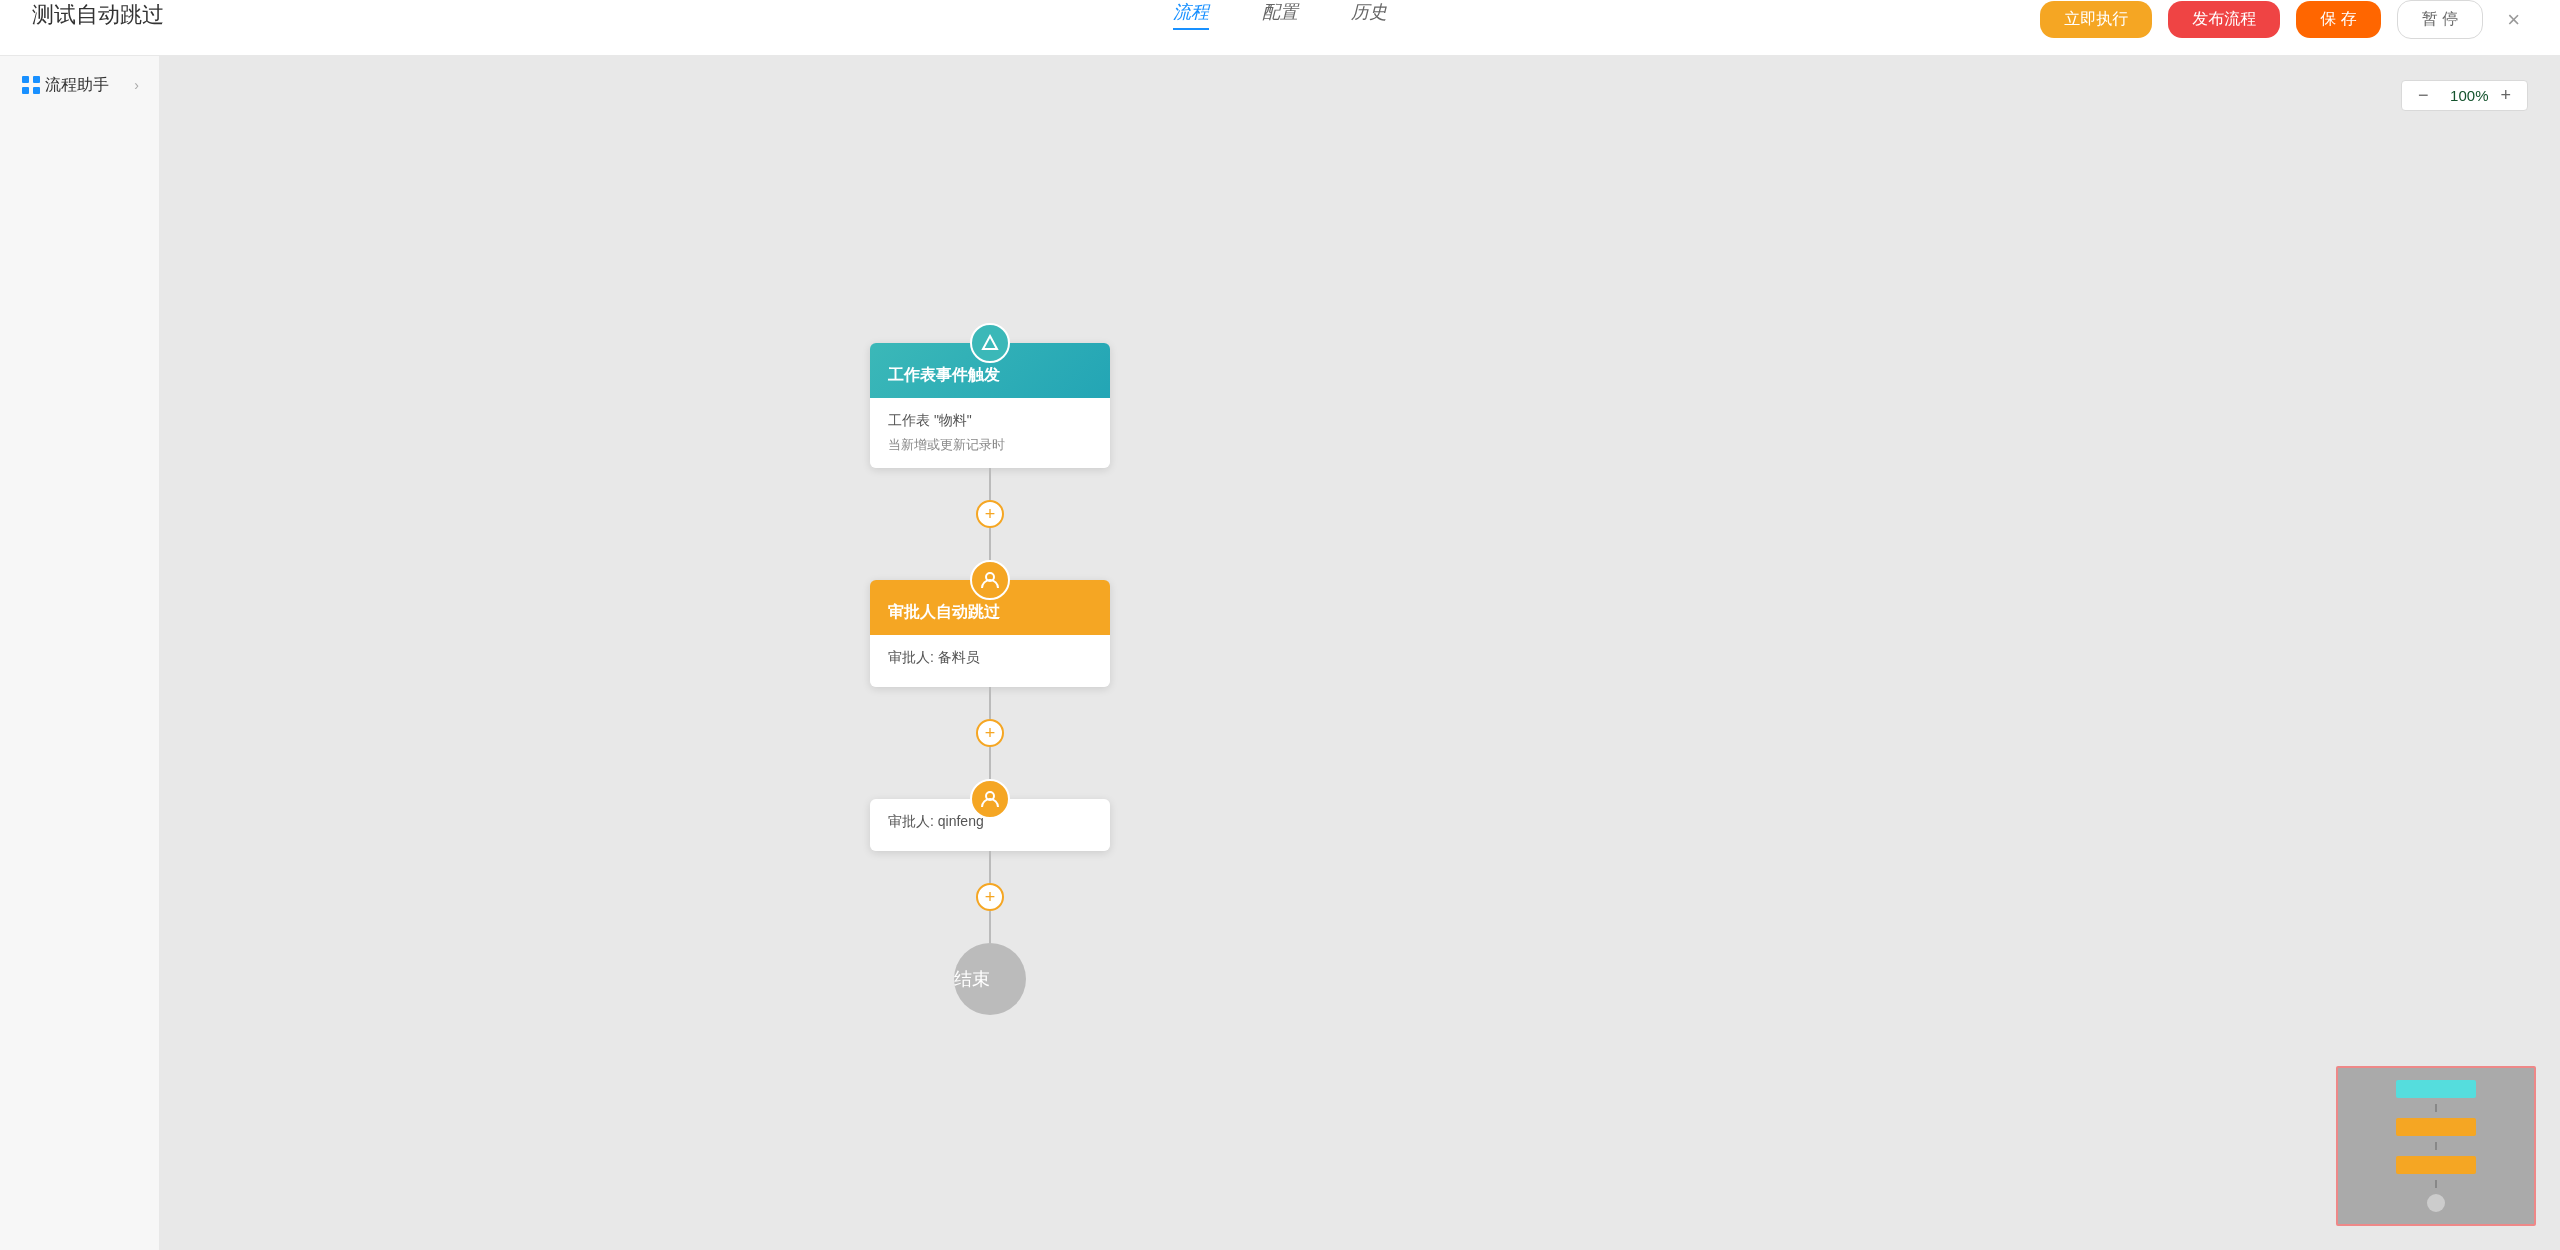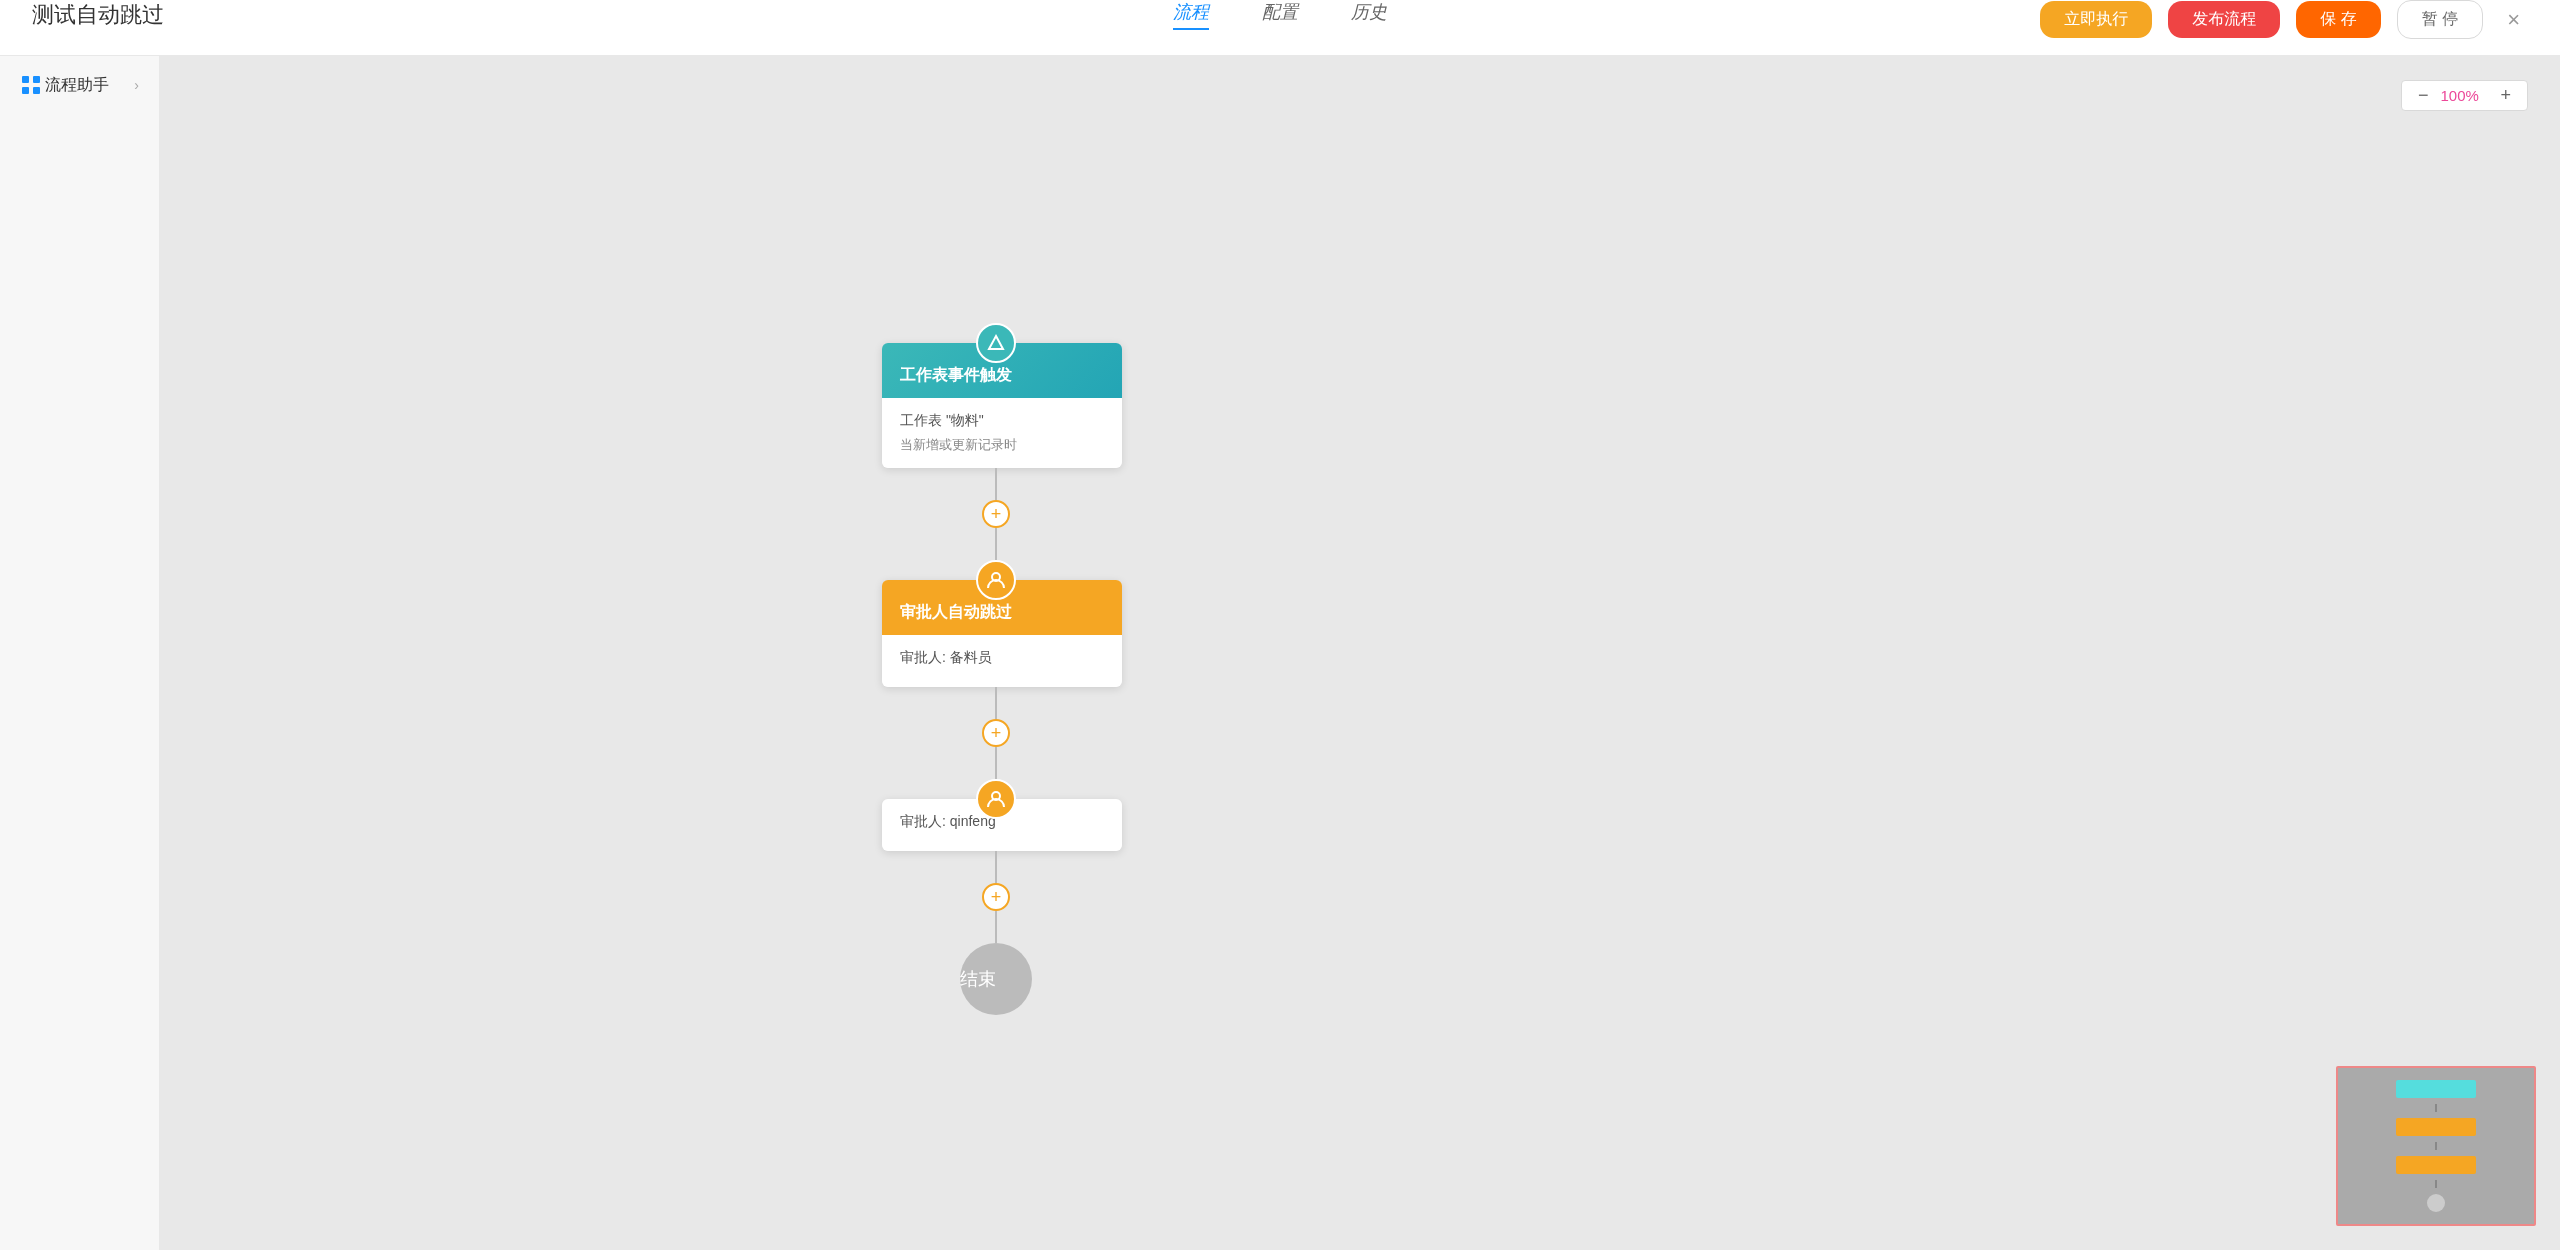--- a/index.html
+++ b/index.html
@@ -151,23 +151,23 @@
     .zoom-btn {
       background: none;
       border: none;
       font-size: 18px;
       cursor: pointer;
       color: #666;
       padding: 0 4px;
     }
     .zoom-value {
       font-size: 15px;
-      color: #ec4899;
+      color: #14532d;
       min-width: 48px;
-      text-align: left;
+      text-align: right;
     }
 
     
     .flow-container {
       position: absolute;
       top: 50%;
       left: 50%;
       transform: translate(-490px, -330px);
       display: flex;
       flex-direction: column;
@@ -216,21 +216,20 @@
     }
     .node-top-icon.orange {
       background: #f5a623;
     }
 
     .node-card {
       width: 240px;
       border-radius: 6px;
       overflow: hidden;
       box-shadow: 0 2px 8px rgba(0,0,0,0.12);
-      margin-left: 12px;
     }
     .node-header {
       padding: 22px 18px 12px 18px;
       font-size: 16px;
       font-weight: 600;
       color: #fff;
     }
     .node-header.teal {
       background: linear-gradient(135deg, #3bb8b8 0%, #23a5b5 100%);
     }

